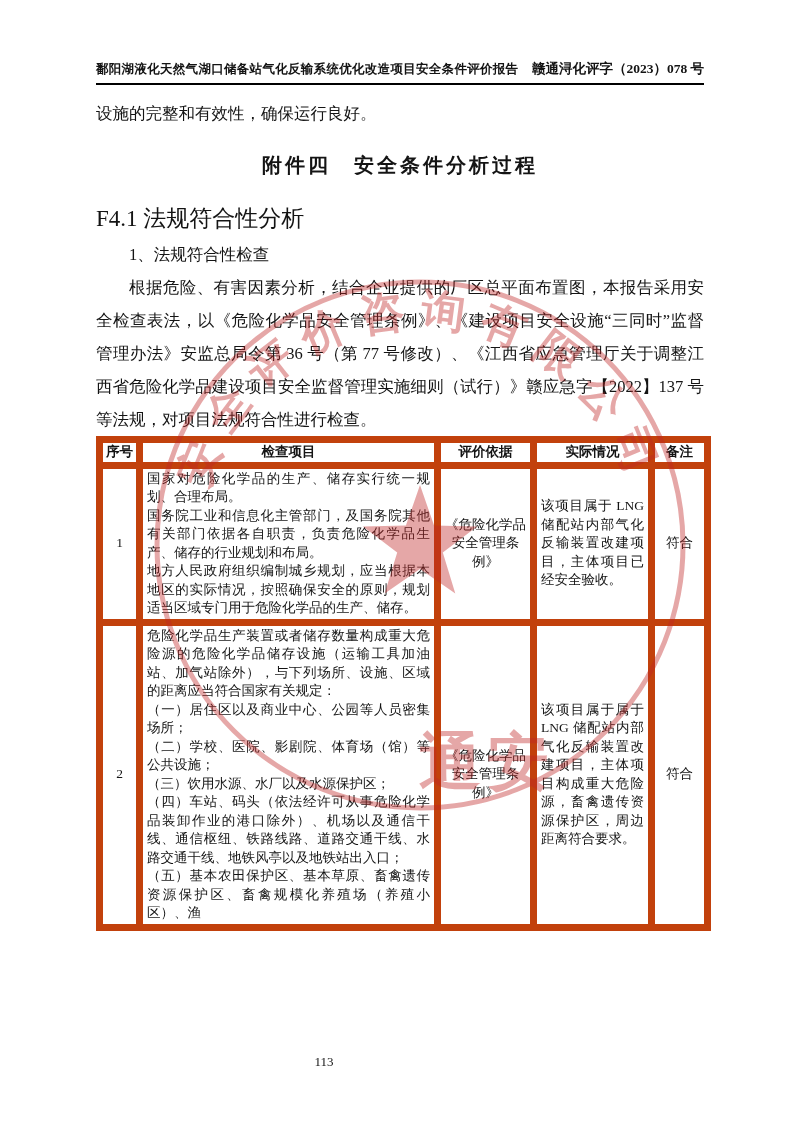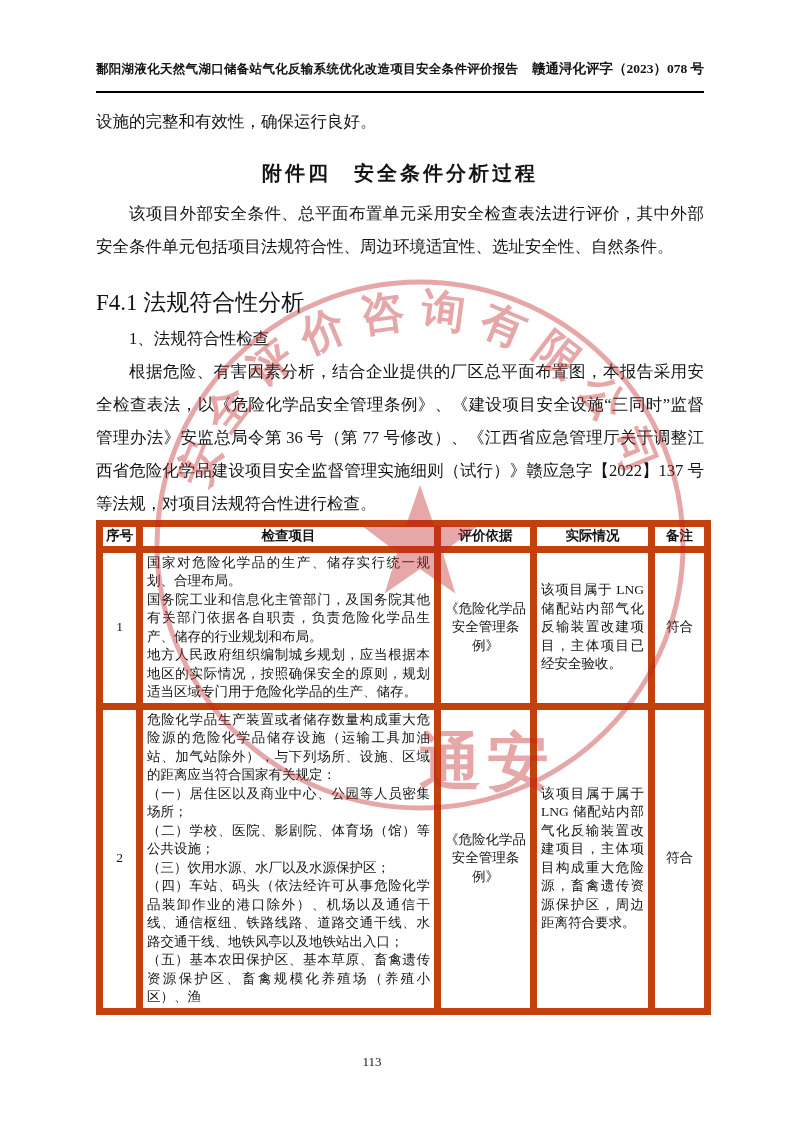--- a/index.html
+++ b/index.html
@@ -8,21 +8,21 @@
     background:#ffffff;
     font-family:"Liberation Serif","DejaVu Serif",serif;
     color:#141414;
     position:relative;
     overflow:hidden;
   }
   .page { position:relative; width:800px; height:1131px; padding:60px 96px 0; }
 
   .doc-header{
     display:flex; justify-content:space-between; align-items:flex-end;
-    border-bottom:2px solid #000; padding-bottom:13px;
+    border-bottom:2px solid #000; padding-bottom:5px;
   }
   .hdr-left{ font-size:12.5px; font-weight:bold; letter-spacing:.3px; }
   .hdr-right{ font-size:13.5px; font-weight:bold; white-space:nowrap; margin-left:10px; }
 
   .body-text{ font-size:16.5px; line-height:33px; text-align:justify; }
   .indent{ text-indent:2em; }
   .intro{ margin-top:12px; }
   .section-title{
     font-size:20px; font-weight:bold; text-align:center;
     margin:22px 0 10px; letter-spacing:3px;
@@ -41,21 +41,21 @@
   }
   th{ font-weight:bold; text-align:center; height:22px; padding:0 2px; }
   td.c-no, td.c-remark{ text-align:center; }
   td.c-basis{ text-align:center; }
   td.c-item{ vertical-align:top; text-align:justify; }
   td.c-actual{ text-align:justify; }
   .pre{ white-space:pre-line; }
 
   .page-footer{
     position:absolute; top:1054px; left:0; width:648px;
-    text-align:center; font-size:13px;margin-left:48px;
+    text-align:center; font-size:13px;
   }
 
   .watermark{
     position:absolute; left:0; top:0; z-index:5;
     pointer-events:none;
   }
 </style>
 </head>
 <body>
 
@@ -64,21 +64,20 @@
   <header class="doc-header">
     <span class="hdr-left">鄱阳湖液化天然气湖口储备站气化反输系统优化改造项目安全条件评价报告</span>
     <span class="hdr-right">赣通浔化评字（2023）078 号</span>
   </header>
 
   <main>
     <p class="body-text intro">设施的完整和有效性，确保运行良好。</p>
 
     <h1 class="section-title">附件四　安全条件分析过程</h1>
 
-    <p class="body-text indent">该项目外部安全条件、总平面布置单元采用安全检查表法进行评价，其中外部安全条件单元包括项目法规符合性、周边环境适宜性、选址安全性、自然条件。</p>
 
     <h2 class="f41">F4.1 法规符合性分析</h2>
 
     <p class="body-text sub1">1、法规符合性检查</p>
 
     <p class="body-text indent">根据危险、有害因素分析，结合企业提供的厂区总平面布置图，本报告采用安全检查表法，以《危险化学品安全管理条例》、《建设项目安全设施“三同时”监督管理办法》安监总局令第 36 号（第 77 号修改）、《江西省应急管理厅关于调整江西省危险化学品建设项目安全监督管理实施细则（试行）》赣应急字【2022】137 号等法规，对项目法规符合性进行检查。</p>
 
 
     <table>
       <colgroup>

